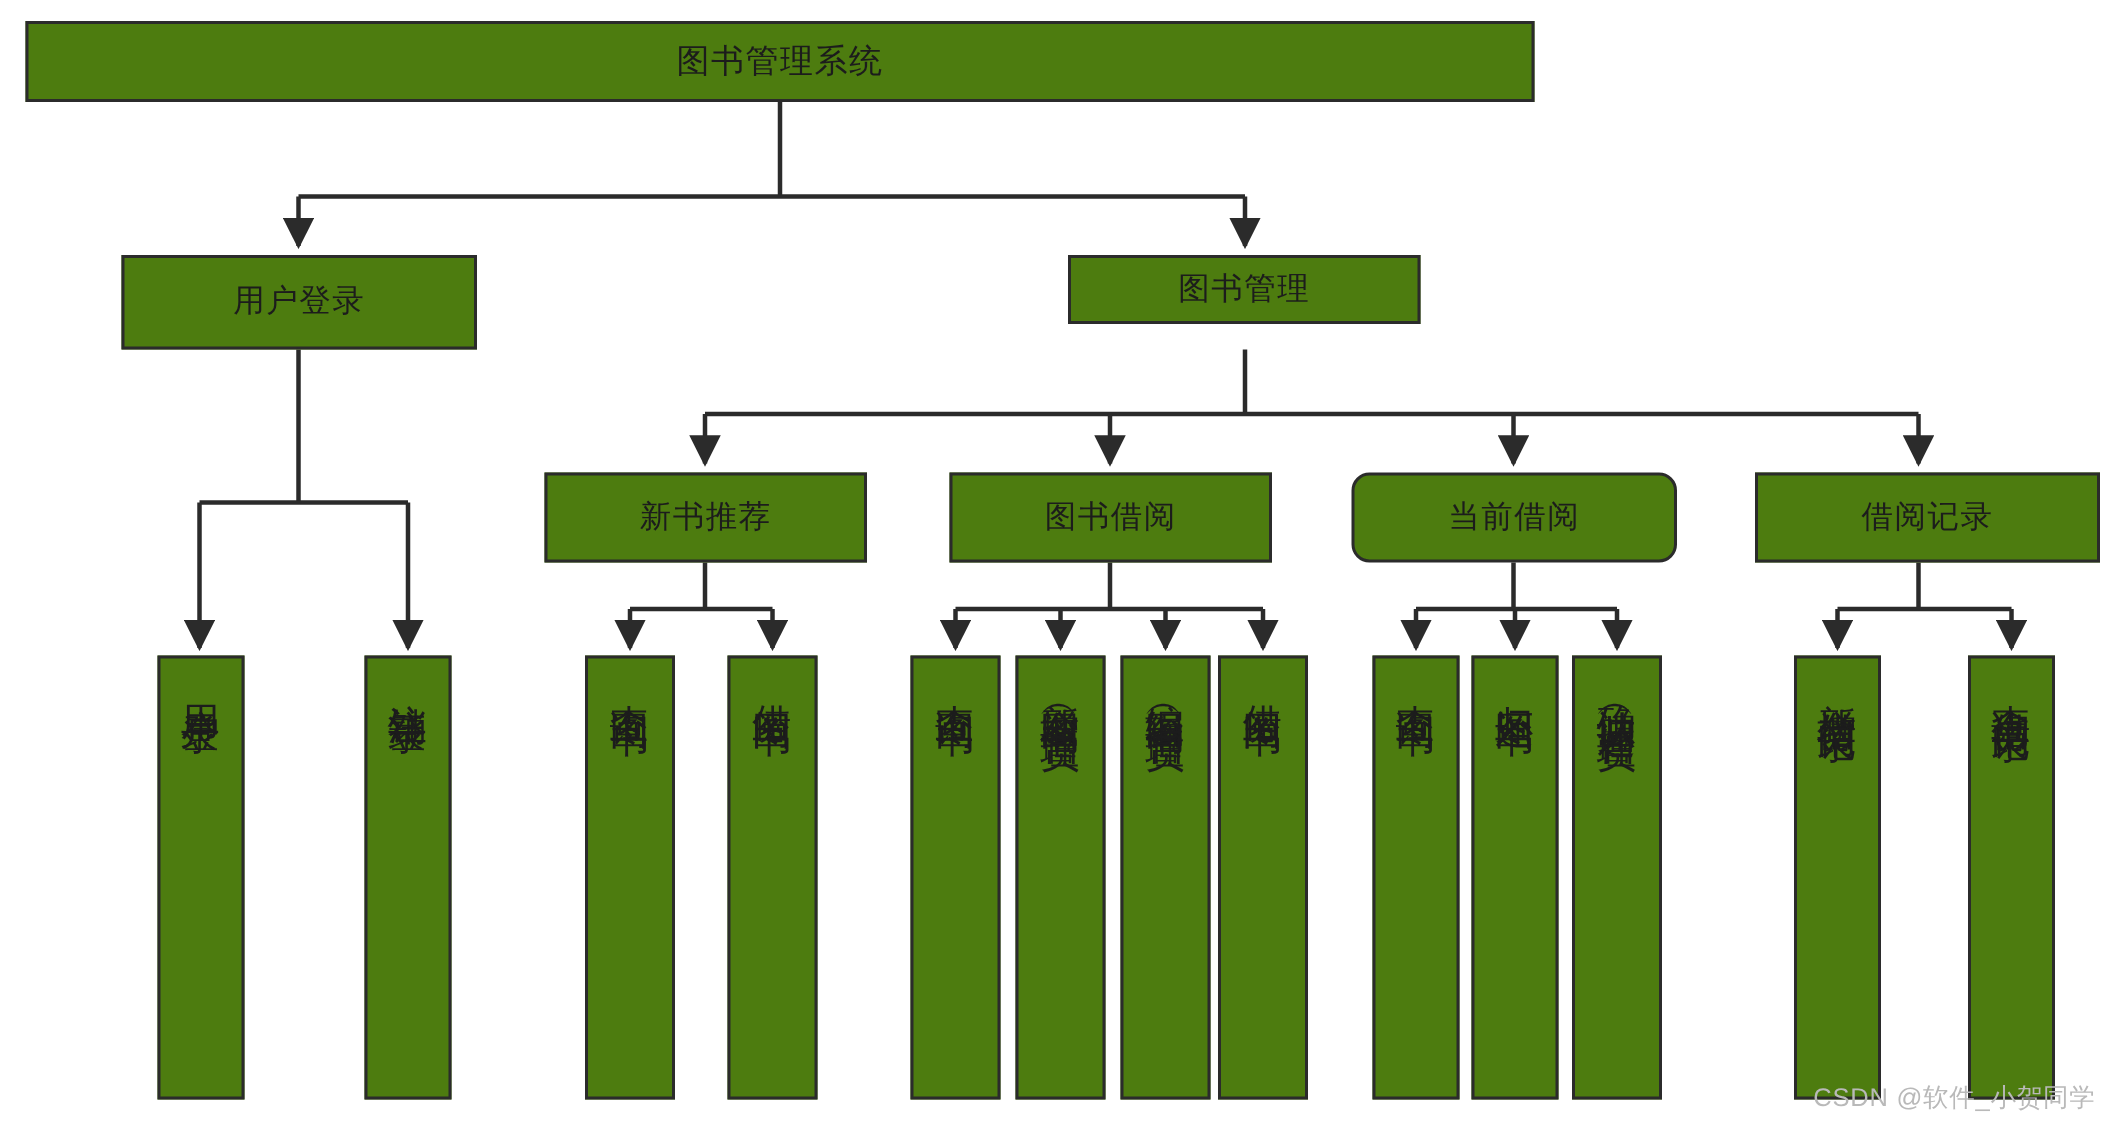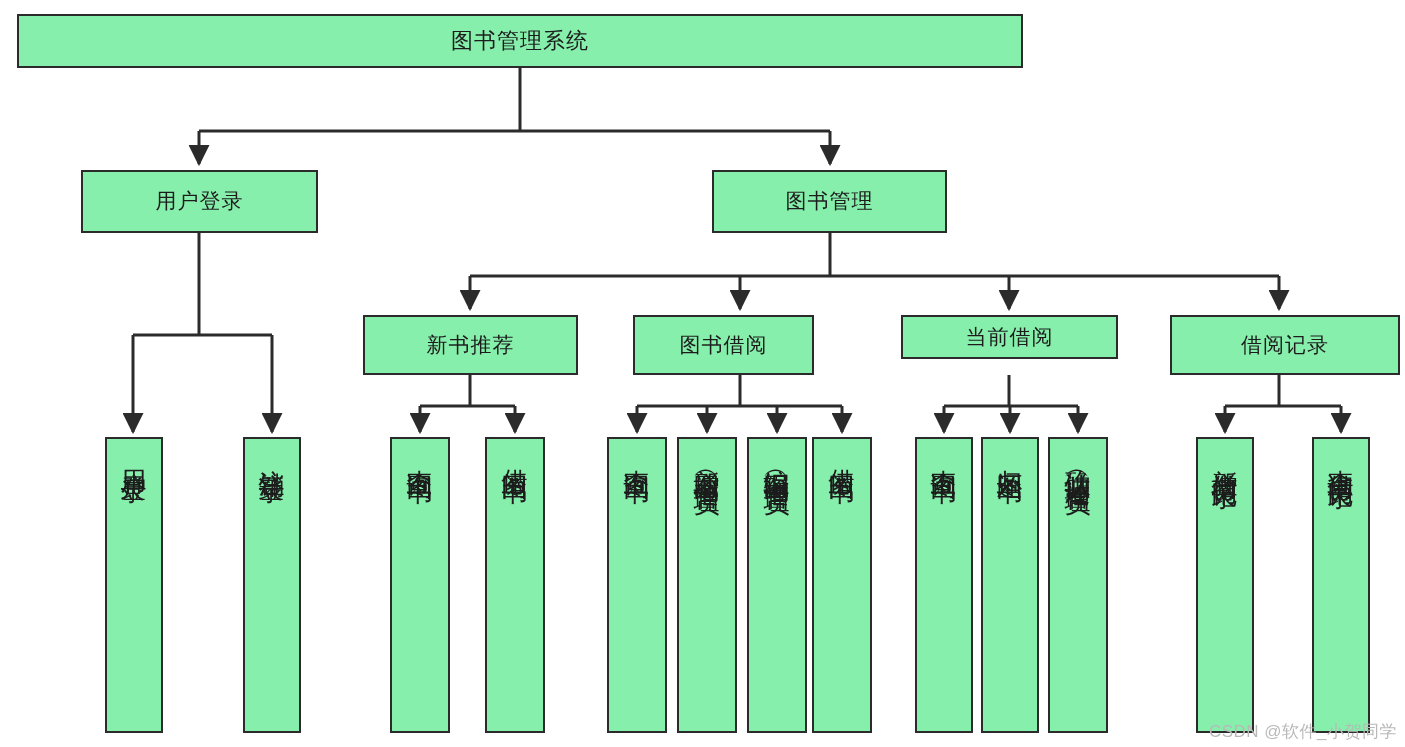--- a/index.html
+++ b/index.html
@@ -21,21 +21,21 @@
     position: absolute;
     left: 0; top: 0;
     width: 1405px;
     height: 747px;
     pointer-events: none;
   }
   .node {
     position: absolute;
     box-sizing: border-box;
     border: 2px solid #2b2b2b;
-    background: #86efac;
+    background: #4d7c0f;
     display: flex;
     align-items: center;
     justify-content: center;
     color: #1c1c1c;
   }
   .node .label {
     display: block;
     text-align: center;
     line-height: 1.18;
     letter-spacing: 1px;
@@ -127,33 +127,33 @@
   </svg>
 
   <div class="node horiz" id="root-node" style="left:17px; top:14px; width:1006px; height:54px;">
     <span class="label">图书管理系统</span>
   </div>
 
   <div class="node horiz" style="left:81px; top:170px; width:237px; height:63px;">
     <span class="label">用户登录</span>
   </div>
 
-  <div class="node horiz" style="left:712px; top:170px; width:235px; height:63px;">
+  <div class="node horiz" style="left:712px; top:170px; width:235px; height:46px;">
     <span class="label">图书管理</span>
   </div>
 
   <div class="node horiz" style="left:363px; top:315px; width:215px; height:60px;">
     <span class="label">新书推荐</span>
   </div>
 
-  <div class="node horiz" style="left:633px; top:315px; width:181px; height:60px;">
+  <div class="node horiz" style="left:633px; top:315px; width:215px; height:60px;">
     <span class="label">图书借阅</span>
   </div>
 
-  <div class="node horiz" style="left:901px; top:315px; width:217px; height:44px;">
+  <div class="node horiz" style="left:901px; top:315px; width:217px; height:60px;border-radius:12px;">
     <span class="label">当前借阅</span>
   </div>
 
   <div class="node horiz" style="left:1170px; top:315px; width:230px; height:60px;">
     <span class="label">借阅记录</span>
   </div>
 
   <div class="node vert" style="left:105px; top:437px; width:58px; height:296px;">
     <span class="label">用户登录</span>
   </div>

